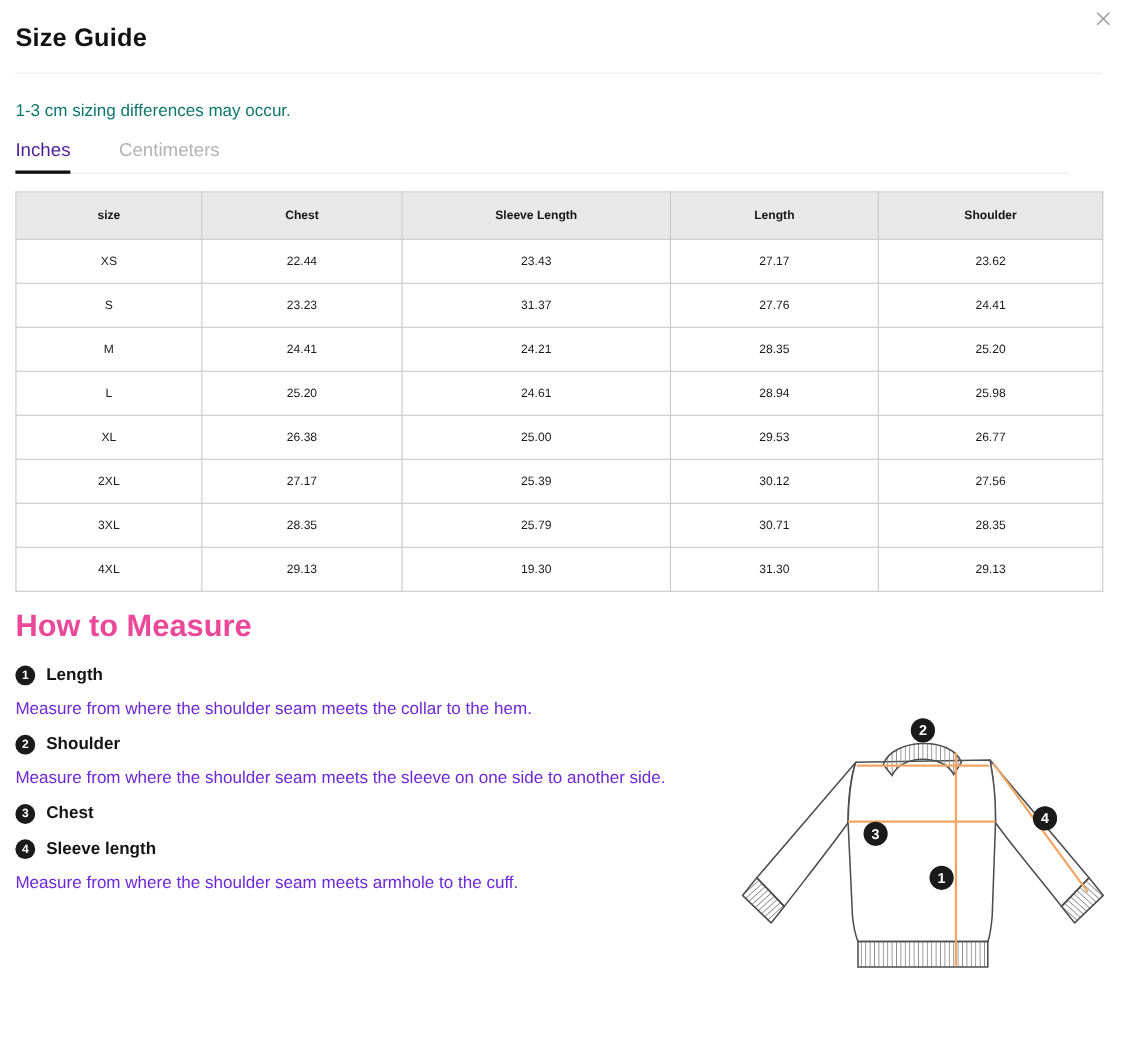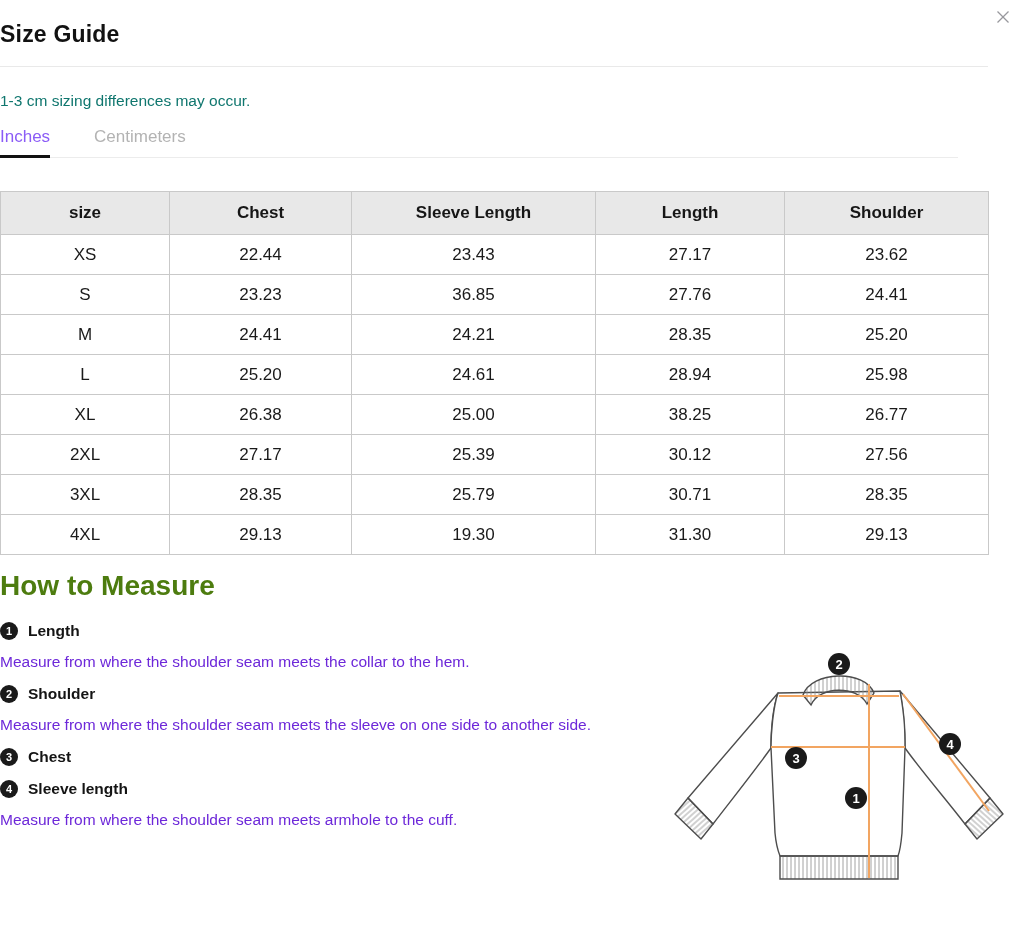--- a/index.html
+++ b/index.html
@@ -4,21 +4,21 @@
 <style>
   * { margin: 0; padding: 0; box-sizing: border-box; }
   html, body { background: #ffffff; }
   body {
     width: 1024px; height: 943px;
     font-family: "Liberation Sans", sans-serif;
     color: #111111;
     position: relative;
     overflow: hidden;
   }
-  .modal { position: relative; width: 1024px; height: 703px; }
+  .modal { position: relative; width: 1024px; height: 703px; padding-left: 14px; }
 
   .close-btn {
     position: absolute; top: 8px; right: 12px;
     width: 18px; height: 18px;
     background: none; border: none; cursor: pointer;
     display: flex; align-items: center; justify-content: center;
   }
 
   h1.modal-title {
     padding-top: 20px;
@@ -39,44 +39,44 @@
     width: 958px;
     display: flex; gap: 44px; align-items: flex-end;
     border-bottom: 1px solid #ececec;
   }
   .tab {
     font-size: 17px; font-weight: 500; line-height: 19px;
     padding-bottom: 9px; margin-bottom: -1px;
     border-bottom: 3px solid transparent;
     color: #b3b3b3; cursor: pointer;
   }
-  .tab.active { color: #8b5cf6; border-bottom-color: #111111; }
+  .tab.active { color: #4c1d95; border-bottom-color: #111111; }
 
   table.size-table {
-    margin-top: 33px;
+    margin-top: 16px;
     width: 988px;
     border-collapse: collapse;
     border: 1.5px solid #696969;
-    font-size: 17px;
+    font-size: 11px;
     table-layout: fixed;
   }
   .size-table th {
     height: 43px; background: #e8e8e8;
     border: 1px solid #c9c9c9;
     font-weight: 700; text-align: center; color: #161616;
   }
   .size-table td {
     height: 40px;
     border: 1px solid #c9c9c9;
     text-align: center; color: #1a1a1a;
   }
 
   h2.measure-title {
     margin-top: 16px;
-    font-size: 28px; font-weight: 800; line-height: 30px; color: #4d7c0f;
+    font-size: 28px; font-weight: 800; line-height: 30px; color: #ec4899;
   }
   .measure-list { margin-top: 21px; width: 660px; }
   .measure-item { margin-bottom: 14px; }
   .measure-label-row { display: flex; align-items: center; height: 18px; }
   .badge {
     width: 18px; height: 18px; border-radius: 50%;
     background: #1a1a1a; color: #ffffff;
     font-size: 11px; font-weight: 700;
     display: inline-flex; align-items: center; justify-content: center;
     margin-right: 10px; flex: none;
@@ -133,21 +133,21 @@
         <tr>
           <td>XS</td>
           <td>22.44</td>
           <td>23.43</td>
           <td>27.17</td>
           <td>23.62</td>
         </tr>
         <tr>
           <td>S</td>
           <td>23.23</td>
-          <td>36.85</td>
+          <td>31.37</td>
           <td>27.76</td>
           <td>24.41</td>
         </tr>
         <tr>
           <td>M</td>
           <td>24.41</td>
           <td>24.21</td>
           <td>28.35</td>
           <td>25.20</td>
         </tr>
@@ -155,21 +155,21 @@
           <td>L</td>
           <td>25.20</td>
           <td>24.61</td>
           <td>28.94</td>
           <td>25.98</td>
         </tr>
         <tr>
           <td>XL</td>
           <td>26.38</td>
           <td>25.00</td>
-          <td>38.25</td>
+          <td>29.53</td>
           <td>26.77</td>
         </tr>
         <tr>
           <td>2XL</td>
           <td>27.17</td>
           <td>25.39</td>
           <td>30.12</td>
           <td>27.56</td>
         </tr>
         <tr>

